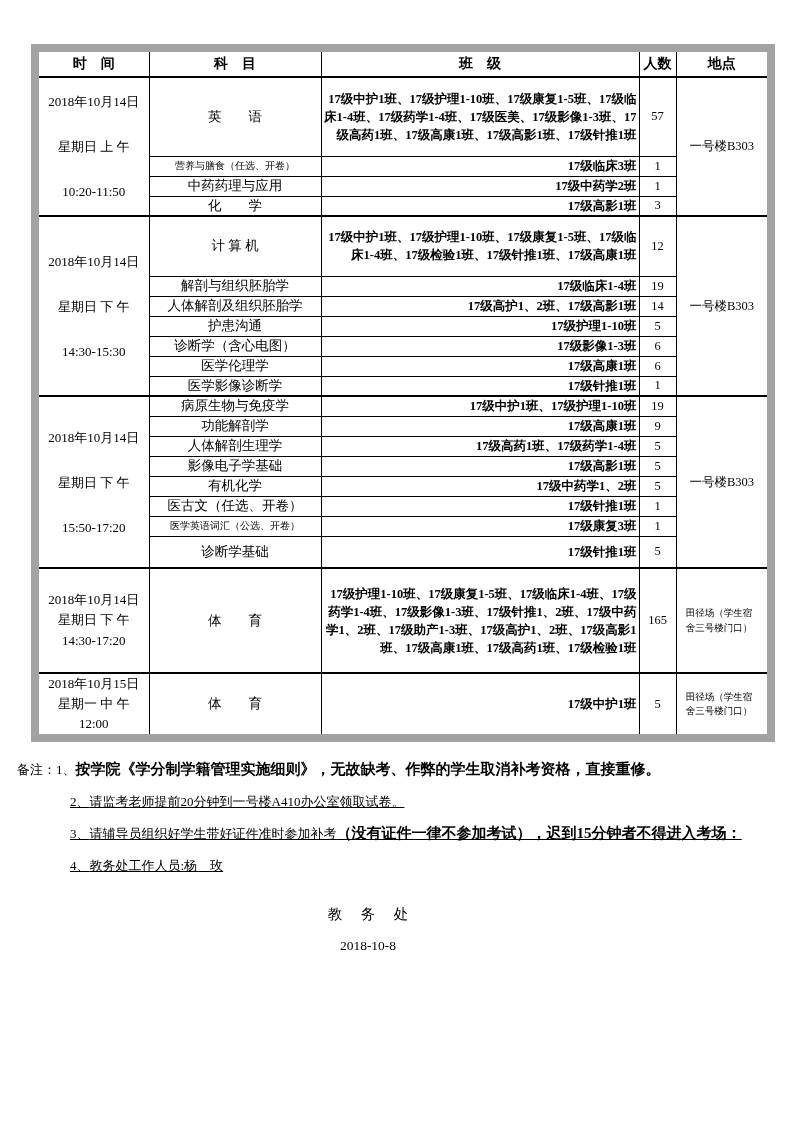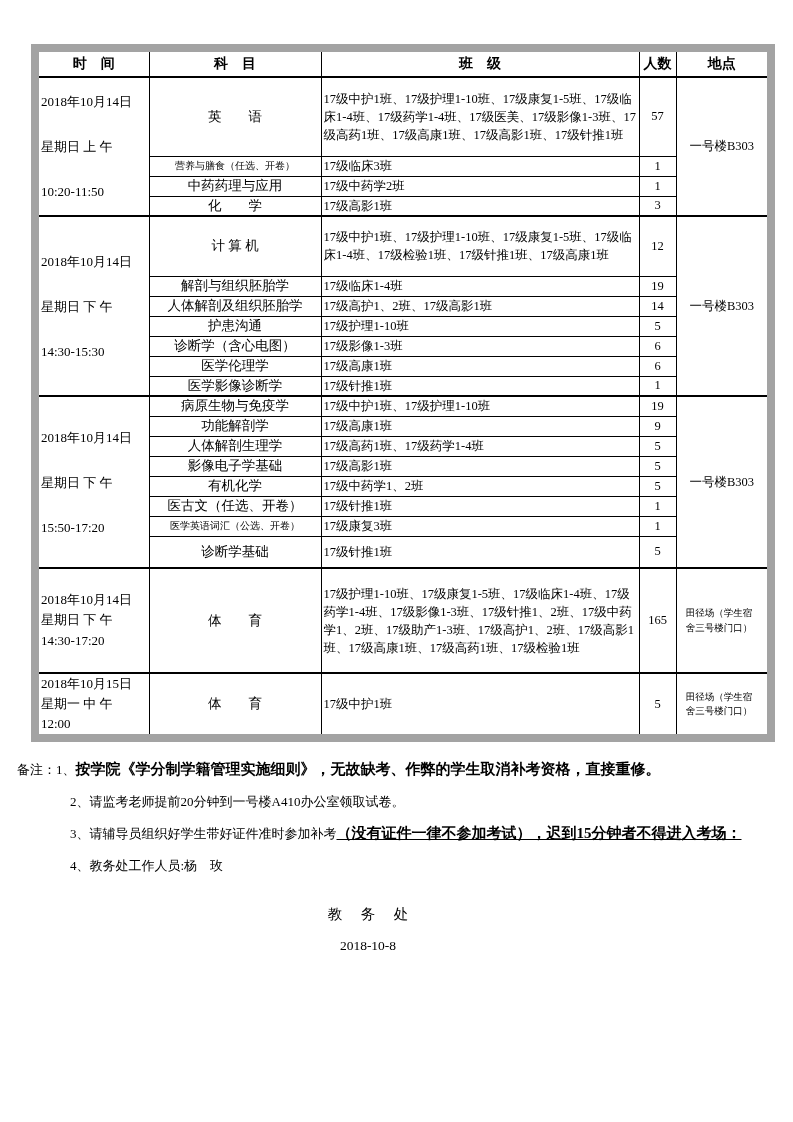--- a/index.html
+++ b/index.html
@@ -19,36 +19,36 @@
   .exam col.c-count{width:37px;}
   .exam col.c-loc{width:95px;}
   .exam th{
     border:1px solid #000;border-bottom:2px solid #000;
     font-size:14px;font-weight:bold;height:24px;padding:0;text-align:center;
   }
   .exam td{
     border:1px solid #000;padding:0 2px;vertical-align:middle;
   }
   .exam tr.section-start td{border-top:2px solid #000;}
-  .time-cell{text-align:left;font-size:13px;padding:0;}
+  .time-cell{text-align:center;font-size:13px;padding:0;}
   .time-cell.spread div{line-height:45px;}
   .time-cell.compact div{line-height:1.55;}
   .subject-cell{text-align:center;font-size:13.5px;}
   .subject-cell.small{font-size:10px;}
   .class-cell{
-    text-align:left;font-size:12.5px;line-height:18px;
-    word-break:break-all;padding:1px 3px;
+    text-align:right;font-size:12.5px;line-height:18px;
+    word-break:break-all;padding:1px 3px;font-weight:bold;
   }
   .count-cell{text-align:center;font-size:12.5px;padding:0;}
   .loc-cell{text-align:center;font-size:12.5px;padding:0;}
   .loc-cell.small{font-size:9.5px;line-height:1.5;}
   .loc-cell.small .loc-inner{width:72px;margin:0 auto;text-align:left;}
   .notes{padding:16px 14px 0 17px;width:760px;box-sizing:border-box;}
   .note{margin:0 0 9px 0;font-size:13px;line-height:23px;}
-  .note.indent{text-indent:53px;}
+  .note.indent{text-indent:53px;text-decoration:underline;}
   .note.note-first{font-size:13px;}
   .note .b{font-weight:bold;font-size:15px;}
   .note .u{text-decoration:underline;}
   .signature{margin:28px 55px 0 0;text-align:center;}
   .sig-dept{font-size:14.5px;letter-spacing:2px;}
   .sig-date{font-size:13.5px;margin-top:14px;padding-right:2px;}
 </style>
 </head>
 <body>
 

